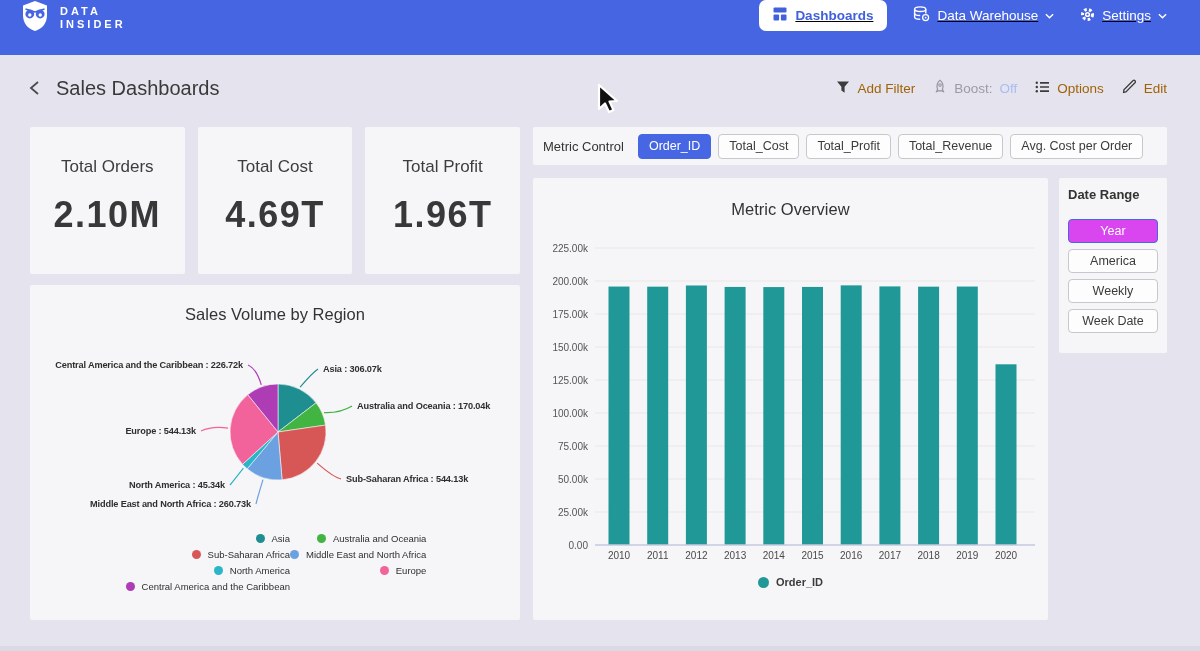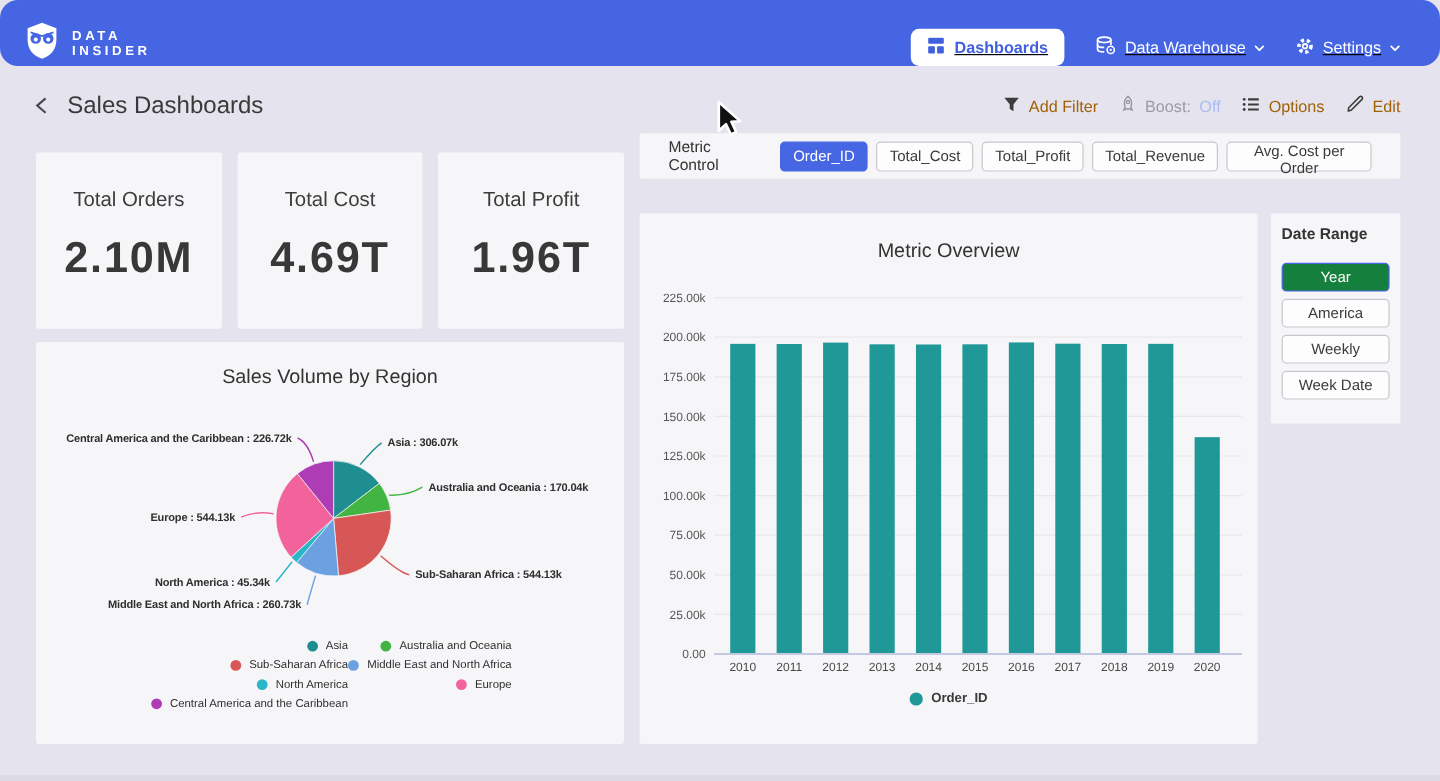--- a/index.html
+++ b/index.html
@@ -1,21 +1,21 @@
 <!DOCTYPE html>
 <html><head>
 <meta charset="utf-8">
 <style>
   * { margin:0; padding:0; box-sizing:border-box; }
   html,body { width:1200px; height:651px; overflow:hidden; }
   body { font-family:"Liberation Sans", sans-serif; background:#e5e4ee; position:relative; }
 
   
   .navbar { position:absolute; left:0; top:0; width:1200px; height:55px; background:#4565e2;
-            display:flex; align-items:flex-end; justify-content:space-between; padding:0 33px 0 20px;border-radius:15px; }
+            display:flex; align-items:flex-start; justify-content:space-between; padding:0 33px 0 20px; }
   .brand { display:flex; align-items:center; gap:10px; }
   .brand-text { color:#fff; font-size:11px; font-weight:bold; letter-spacing:3px; line-height:13px; }
   .nav-right { display:flex; align-items:center; gap:26px;text-decoration:underline; }
   .pill-btn { display:flex; align-items:center; gap:8px; background:#fff; color:#4060dd;
               border:none; border-radius:7px; padding:7px 14px; font-size:13.5px; font-weight:bold; cursor:pointer; }
   .nav-item { display:flex; align-items:center; gap:7px; color:#fff; font-size:13.5px; cursor:pointer; }
   .chev { width:9px; height:6px; }
 
   
   .page-header { position:absolute; left:0; top:55px; width:1200px; height:66px;
@@ -39,38 +39,38 @@
   
   .pie-card { left:30px; top:285px; width:490px; height:335px; }
   .chart-title { position:absolute; top:20px; left:0; width:100%; text-align:center; font-size:16.5px; color:#333; }
   .pie-legend { position:absolute; left:64px; top:247px; display:flex; gap:0; }
   .legend-col { display:flex; flex-direction:column; gap:4px; }
   .legend-col.c1 { width:196px; }
   .legend-item { display:flex; align-items:center; gap:7px; font-size:9.5px; font-weight:normal; color:#2f2f2f; height:12px;justify-content:flex-end; }
   .legend-dot { width:9px; height:9px; border-radius:50%; flex:0 0 9px; }
 
   
-  .metric-panel { left:533px; top:111px; width:634px; height:38px; display:flex; align-items:center; padding:0 24px; gap:7px; }
+  .metric-panel { left:533px; top:127px; width:634px; height:38px; display:flex; align-items:center; padding:0 10px; gap:7px; }
   .metric-label { font-size:13px; color:#333; font-weight:500; margin-right:7px; }
   .ctl-btn { height:25px; padding:0 10px; font-family:"Liberation Sans",sans-serif; font-size:12.5px; color:#3b3b3b;
              background:#fdfdfe; border:1px solid #c7c7cd; border-radius:4px; cursor:pointer; }
   .ctl-btn.selected { background:#4666e4; border-color:#4666e4; color:#fff; }
 
   
   .bar-card { left:533px; top:178px; width:515px; height:442px; }
   .bar-legend { position:absolute; left:0; top:398px; width:100%; display:flex; justify-content:center; align-items:center; gap:7px;
                 font-size:11px; font-weight:bold; color:#3a3a3a; }
   .bar-legend-dot { width:11px; height:11px; border-radius:50%; }
 
   
   .date-card { left:1059px; top:178px; width:108px; height:175px; padding:9px; }
   .date-label { font-size:13px; color:#333; font-weight:700; margin-bottom:17px; }
   .date-btn { display:block; width:90px; height:24px; margin-top:6px; font-family:"Liberation Sans",sans-serif; font-size:12.5px;
               color:#3b3b3b; background:#fdfdfe; border:1px solid #c7c7cd; border-radius:4px; cursor:pointer; }
-  .date-btn.selected { background:#15803d; border-color:#4666e4; color:#fff; }
+  .date-btn.selected { background:#d946ef; border-color:#4666e4; color:#fff; }
 
   .bottom-edge { position:absolute; left:0; bottom:0; width:1200px; height:5px; background:#dbdae4; }
 
   .cursor-overlay { position:absolute; left:595px; top:83px; width:26px; height:34px; pointer-events:none; z-index:99; }
 
   svg text { font-family:"Liberation Sans", sans-serif; }
 </style>
 </head>
 <body>
 

